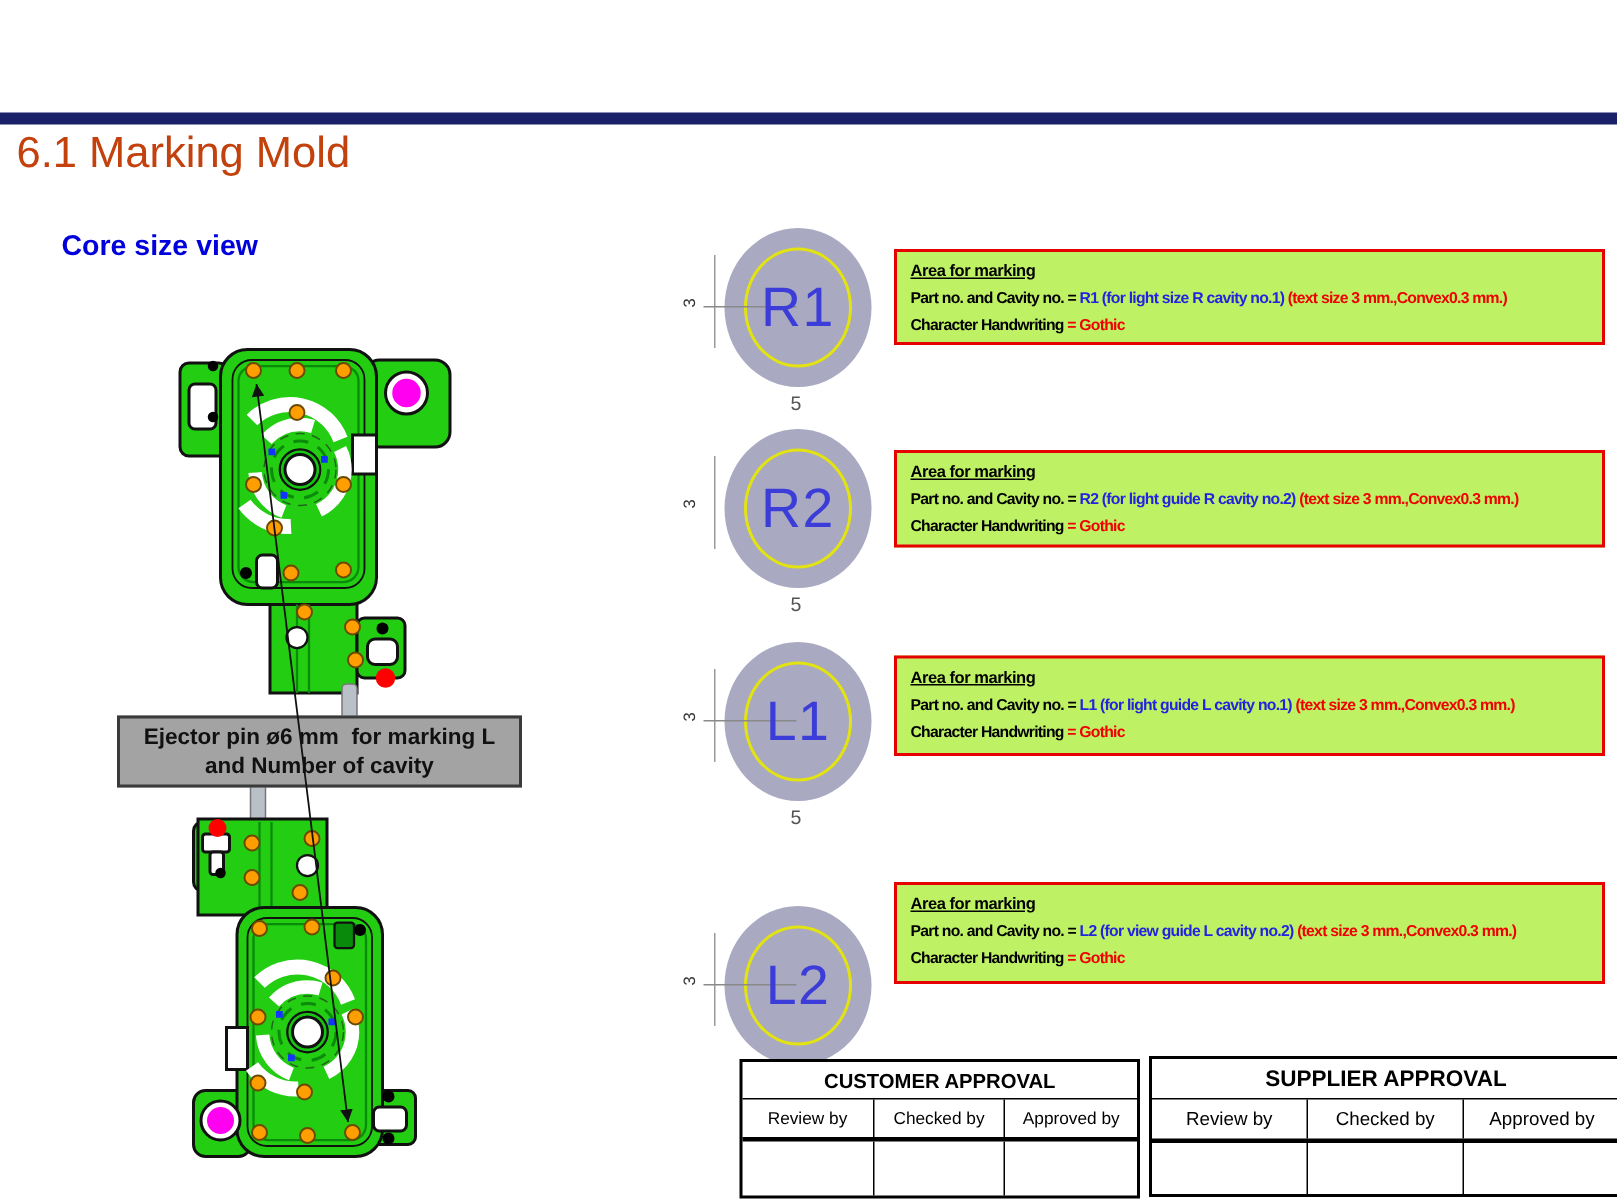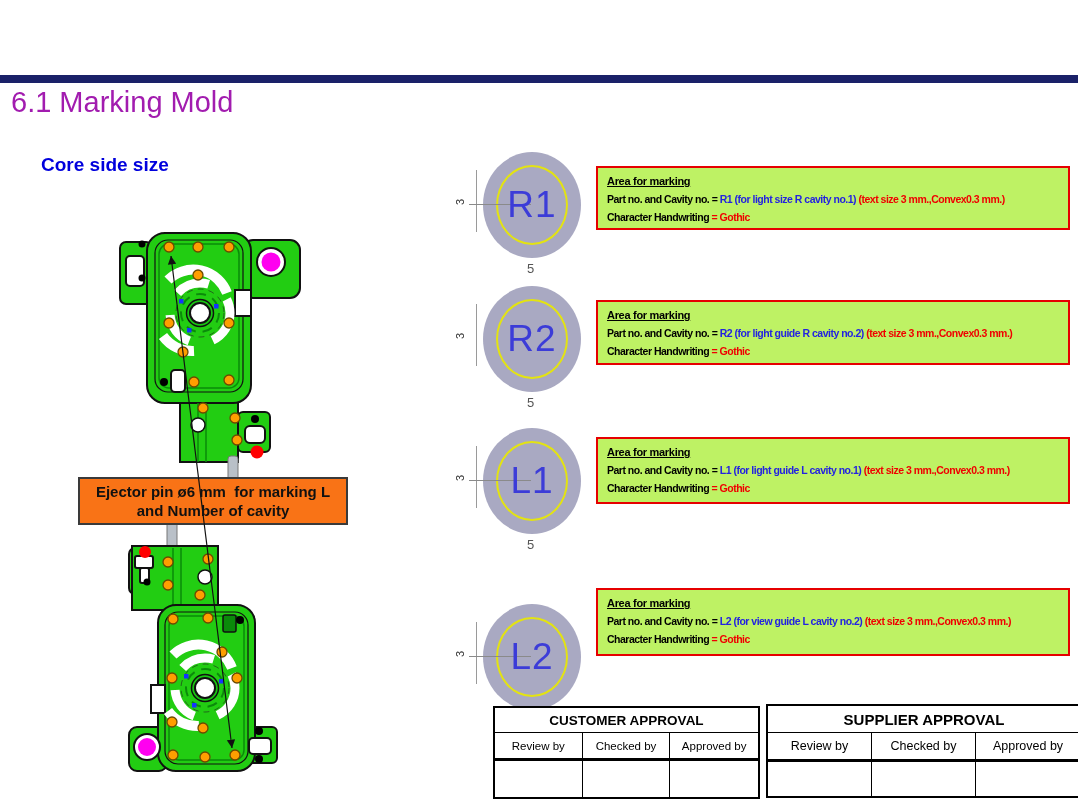--- a/index.html
+++ b/index.html
@@ -3,33 +3,33 @@
 <meta charset="utf-8">
 <style>
   html,body{margin:0;padding:0;}
   body{
     width:1078px;height:802px;position:relative;background:#ffffff;
     font-family:"Liberation Sans",sans-serif;overflow:hidden;
   }
 
   
   .top-rule{position:absolute;left:0;top:75px;width:1078px;height:8px;background:#1a2168;}
-  .page-title{position:absolute;left:11px;top:86px;font-size:29px;color:#a21caf;}
+  .page-title{position:absolute;left:11px;top:86px;font-size:29px;color:#c2410c;}
   .view-label{position:absolute;left:41px;top:154px;font-size:19px;font-weight:bold;color:#0000dd;}
 
   
   .mold-svg{position:absolute;left:85px;top:230px;width:300px;height:565px;}
   .arrow-svg{position:absolute;left:85px;top:230px;width:300px;height:565px;pointer-events:none;z-index:5;}
   .od{fill:#ff9e00;stroke:#6b4a00;stroke-width:1.3;}
   .grn{fill:#22cd12;stroke:#111;stroke-width:2;}
   .whole{fill:#fff;stroke:#111;stroke-width:2;}
 
   .callout{
     position:absolute;left:78px;top:477px;width:266px;height:44px;z-index:3;
-    background:#f97316;border:2px solid #3a3a3a;
+    background:#a3a3a3;border:2px solid #3a3a3a;
     display:flex;flex-direction:column;justify-content:center;align-items:center;
   }
   .callout div{font-size:15px;font-weight:bold;color:#111;line-height:19px;white-space:pre-wrap;text-align:center;}
 
   
   .mcircle{position:absolute;width:98px;height:106px;}
   .mcircle .disc{position:absolute;inset:0;background:#a9a9c2;border-radius:50%;}
   .mcircle .ring{position:absolute;left:13px;top:13px;right:13px;bottom:13px;border:2px solid #e3e312;border-radius:50%;}
   .mcircle .lbl{position:absolute;inset:0;display:flex;align-items:center;justify-content:center;
     font-size:37px;color:#3c3cd8;letter-spacing:1px;font-weight:400;}
@@ -62,21 +62,21 @@
   .appr-customer .appr-head{height:25px;font-size:11.5px;}
   .appr-supplier{left:766px;top:704px;width:312px;height:90px;}
   .appr-supplier .appr-title{height:26px;font-size:15px;}
   .appr-supplier .appr-head{height:26px;font-size:12.5px;}
 </style>
 </head>
 <body>
 
 <div class="top-rule"></div>
 <div class="page-title">6.1 Marking Mold</div>
-<div class="view-label">Core side size</div>
+<div class="view-label">Core size view</div>
 
 <svg class="mold-svg" viewBox="0 0 300 565">
   <defs>
     <g id="rotary">
       <circle r="30" fill="none" stroke="#fff" stroke-width="9" stroke-dasharray="34 24"></circle>
       <circle r="24" fill="none" stroke="#222" stroke-width="1" stroke-dasharray="6 5" opacity="0.6"></circle>
       <circle r="19" fill="none" stroke="#0b8a0b" stroke-width="2" stroke-dasharray="10 7"></circle>
       <circle r="13.5" fill="#19c513" stroke="#111" stroke-width="1.5"></circle>
       <circle r="10" fill="#fff" stroke="#111" stroke-width="2"></circle>
       <rect x="-21" y="-14" width="4.5" height="4.5" fill="#1433ff"></rect>

